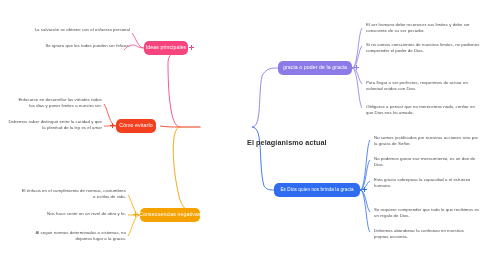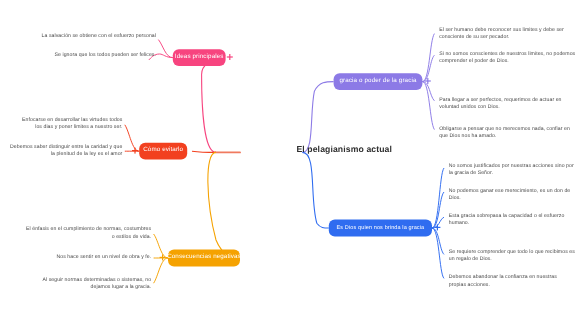--- a/index.html
+++ b/index.html
@@ -107,21 +107,21 @@
     <path d="M352 68 C 358 68, 358 80, 362 84" fill="none" stroke="#8c7ae6" stroke-width="0.8"></path>
     <path d="M352 68 C 358 68, 358 102, 362 108" fill="none" stroke="#8c7ae6" stroke-width="0.8"></path>
 
     <path d="M360 190 C 366 190, 366 145, 370 140" fill="none" stroke="#2f6cf0" stroke-width="0.8"></path>
     <path d="M360 190 C 366 190, 366 164, 370 160" fill="none" stroke="#2f6cf0" stroke-width="0.8"></path>
     <path d="M360 190 C 366 190, 366 183, 370 181" fill="none" stroke="#2f6cf0" stroke-width="0.8"></path>
     <path d="M360 190 C 366 190, 366 208, 370 212" fill="none" stroke="#2f6cf0" stroke-width="0.8"></path>
     <path d="M360 190 C 366 190, 366 228, 370 232" fill="none" stroke="#2f6cf0" stroke-width="0.8"></path>
   </svg>
 
-  <div class="central" style="left:202px; top:120px;padding-left:45px;">El pelagianismo actual</div>
+  <div class="central" style="left:202px; top:138px;padding-left:45px;">El pelagianismo actual</div>
 
   <div class="node" style="left:144px; top:41px; width:44px; height:14px; background:#f7447f;">Ideas principales</div>
   <div class="plus" style="left:189px; top:45px; color:#f7447f;"></div>
   <div class="leaf leaf-l" style="left:12px; top:27px; width:118px;">La salvación se obtiene con el esfuerzo personal</div>
   <div class="leaf leaf-l" style="left:22px; top:43px; width:108px;">Se ignora que los todos pueden ser felices.</div>
 
   <div class="node" style="left:116px; top:119px; width:40px; height:14px; background:#f2401f;">Cómo evitarlo</div>
   <div class="plus" style="left:110px; top:123px; color:#f2401f;"></div>
   <div class="leaf leaf-l" style="left:12px; top:97px; width:90px;">Enfocarse en desarrollar las virtudes todos los dias y poner limites a nuestro ser.</div>
   <div class="leaf leaf-l" style="left:6px; top:119px; width:96px;">Debemos saber distinguir entre la caridad y que la plenitud de la ley es el amor</div>

